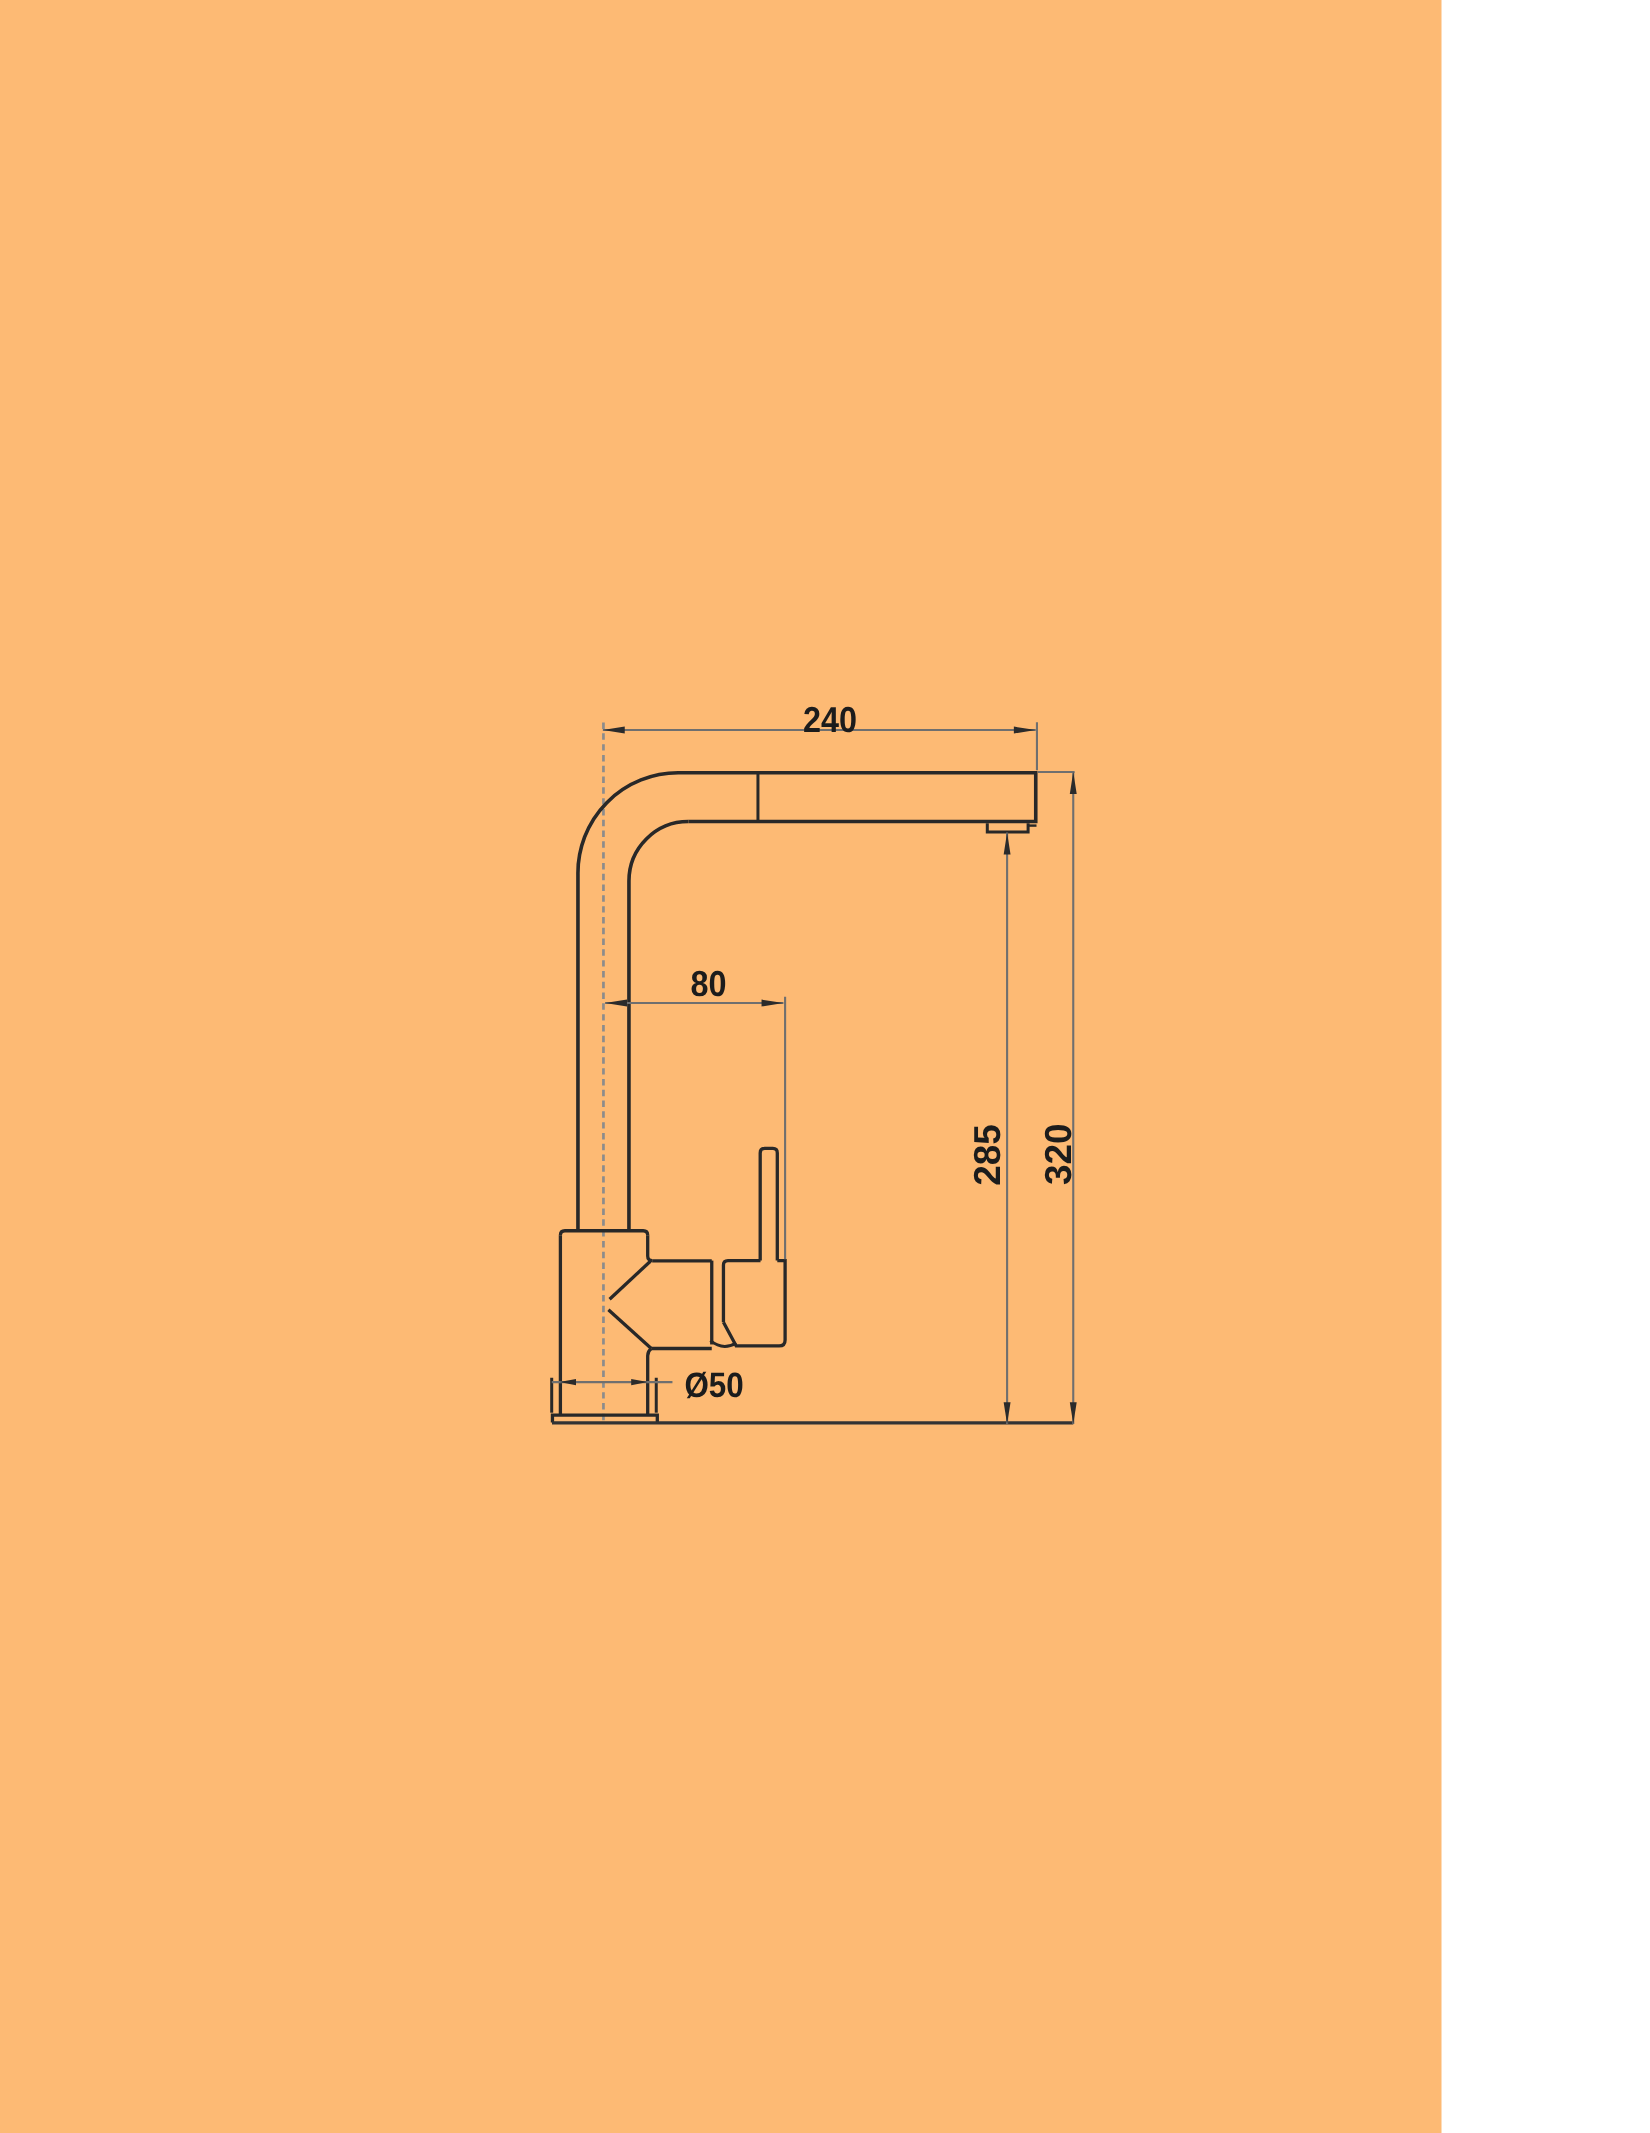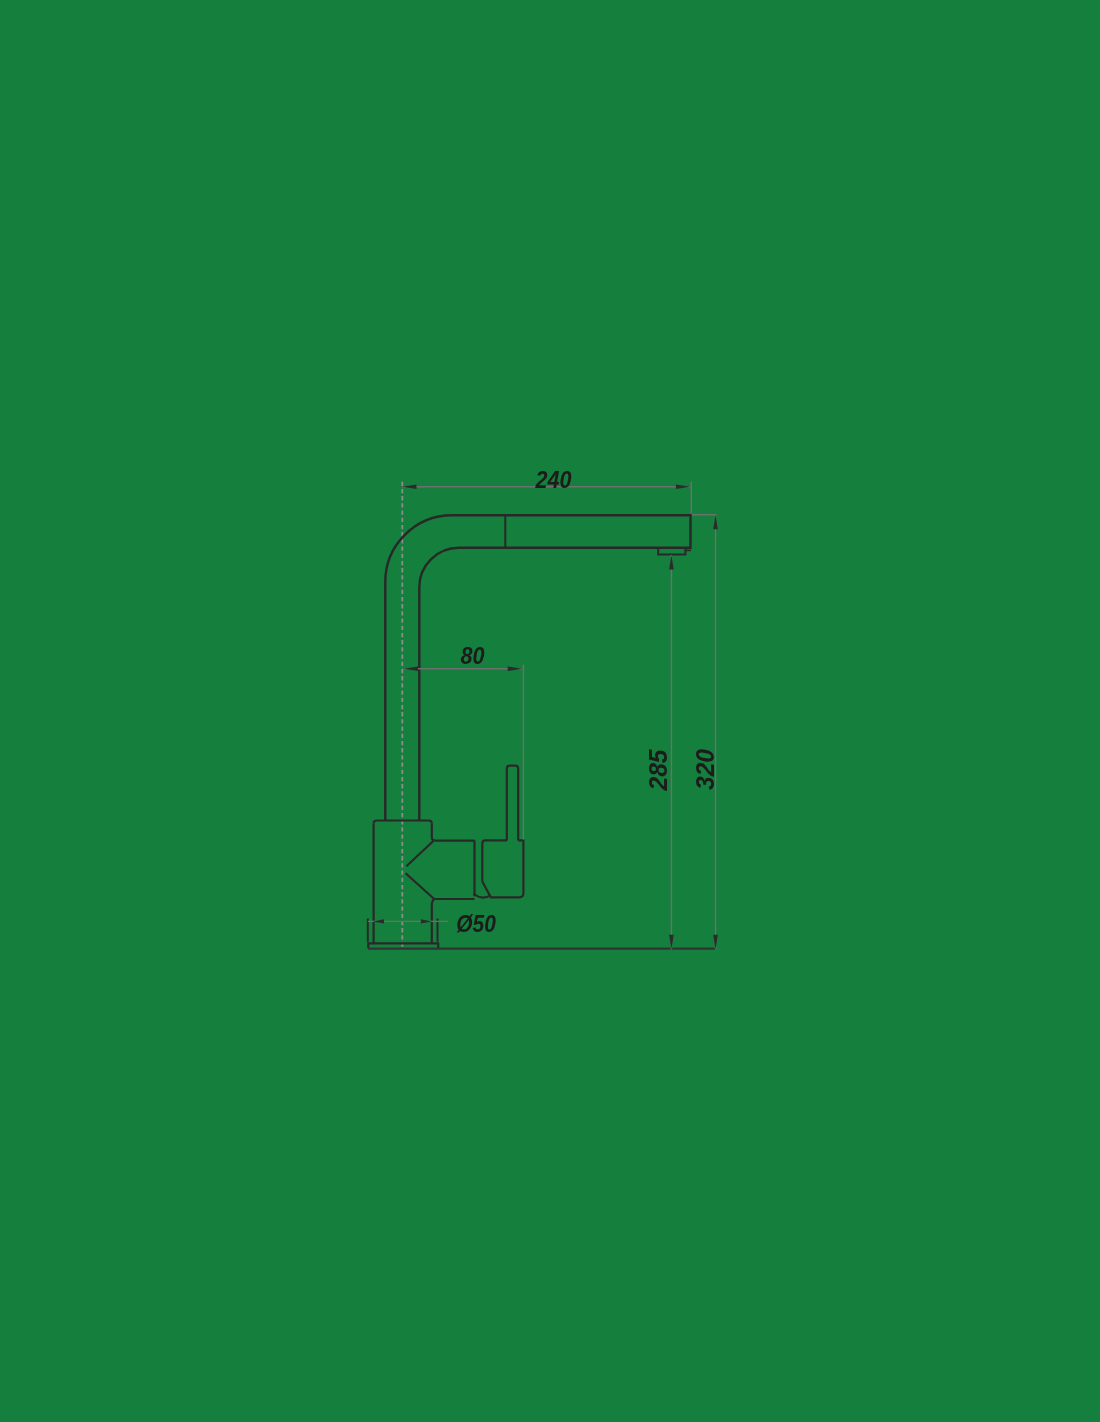--- a/index.html
+++ b/index.html
@@ -1,16 +1,16 @@
 <!DOCTYPE html>
 <html><head>
 <meta charset="utf-8">
 <style>
   html,body{margin:0;padding:0;background:#ffffff;}
-  .page{position:relative;width:1100px;height:1422px;background:#15803d;overflow:hidden;font-style:italic;}
+  .page{position:relative;width:961px;height:1422px;background:#fdba74;overflow:hidden;}
   svg{position:absolute;left:0;top:0;}
   text{font-family:"Liberation Sans",sans-serif;font-weight:bold;fill:#1c1c1c;}
 </style>
 </head>
 <body>
 
 <div class="page">
 <svg width="1100" height="1422" viewBox="0 0 1100 1422">
   <g fill="none" stroke-linecap="butt">
 

